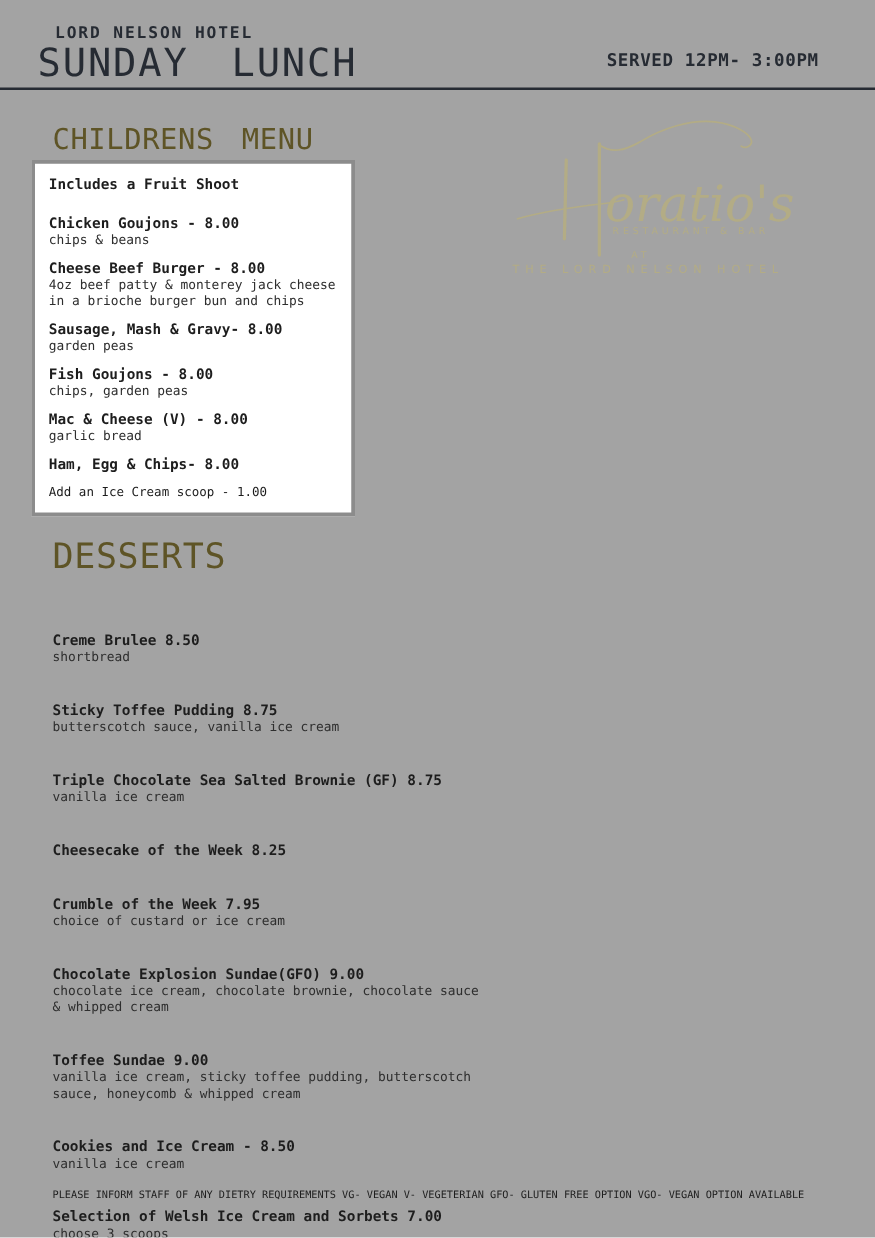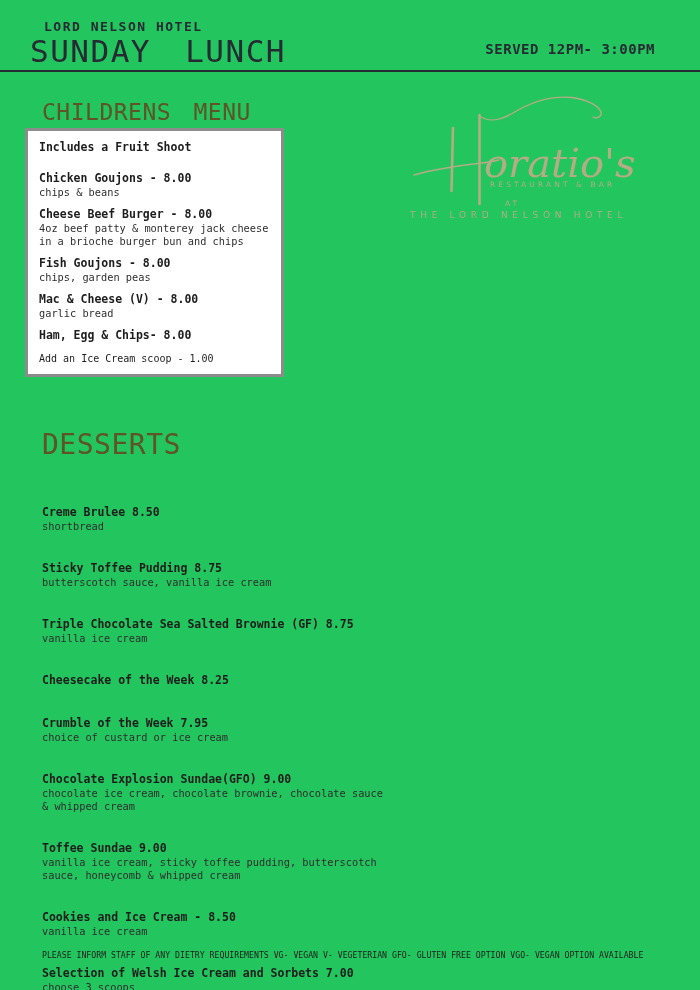--- a/index.html
+++ b/index.html
@@ -9,21 +9,21 @@
     --box-border:#8c8c8c;
     --body-text:#1d1d1d;
     --desc-text:#2e2e2e;
   }
   *{margin:0;padding:0;box-sizing:border-box;}
   html,body{background:#ffffff;}
   body{font-family:"DejaVu Sans Mono","Liberation Mono",monospace;}
   .page{
     position:relative;
     width:700px;height:990px;
-    background:#22c55e;
+    background:#a3a3a3;
     overflow:hidden;
   }
   
   .hotel-name{
     position:absolute;left:44px;top:19px;
     font-size:13px;font-weight:700;letter-spacing:1.5px;
     color:var(--header-dark);
   }
   .page-title{
     position:absolute;left:30px;top:33px;
@@ -117,20 +117,24 @@
     <div class="box-note">Includes a Fruit Shoot</div>
 
     <div class="menu-item">
       <div class="item-name">Chicken Goujons - 8.00</div>
       <div class="item-desc">chips &amp; beans</div>
     </div>
     <div class="menu-item">
       <div class="item-name">Cheese Beef Burger - 8.00</div>
       <div class="item-desc">4oz beef patty &amp; monterey jack cheese
 in a brioche burger bun and chips</div>
+    </div>
+    <div class="menu-item">
+      <div class="item-name">Sausage, Mash &amp; Gravy- 8.00</div>
+      <div class="item-desc">garden peas</div>
     </div>
     <div class="menu-item">
       <div class="item-name">Fish Goujons - 8.00</div>
       <div class="item-desc">chips, garden peas</div>
     </div>
     <div class="menu-item">
       <div class="item-name">Mac &amp; Cheese (V) - 8.00</div>
       <div class="item-desc">garlic bread</div>
     </div>
     <div class="menu-item">

